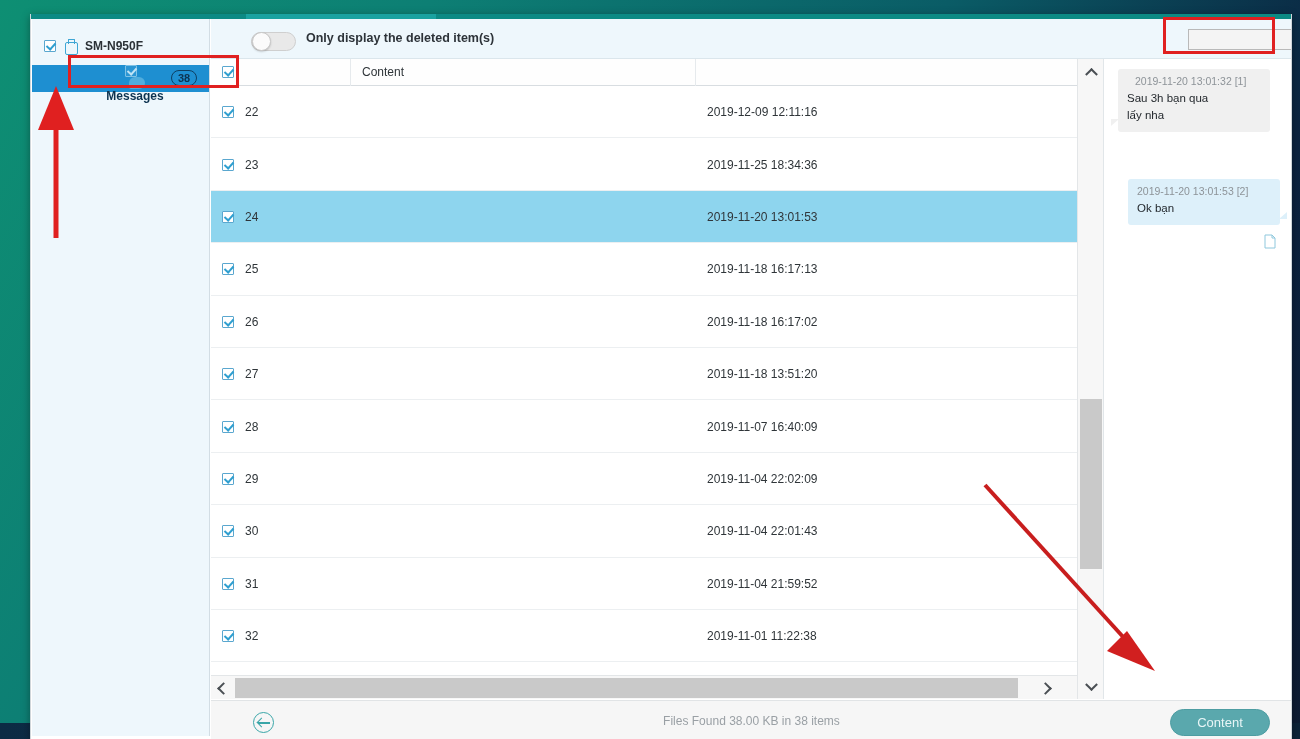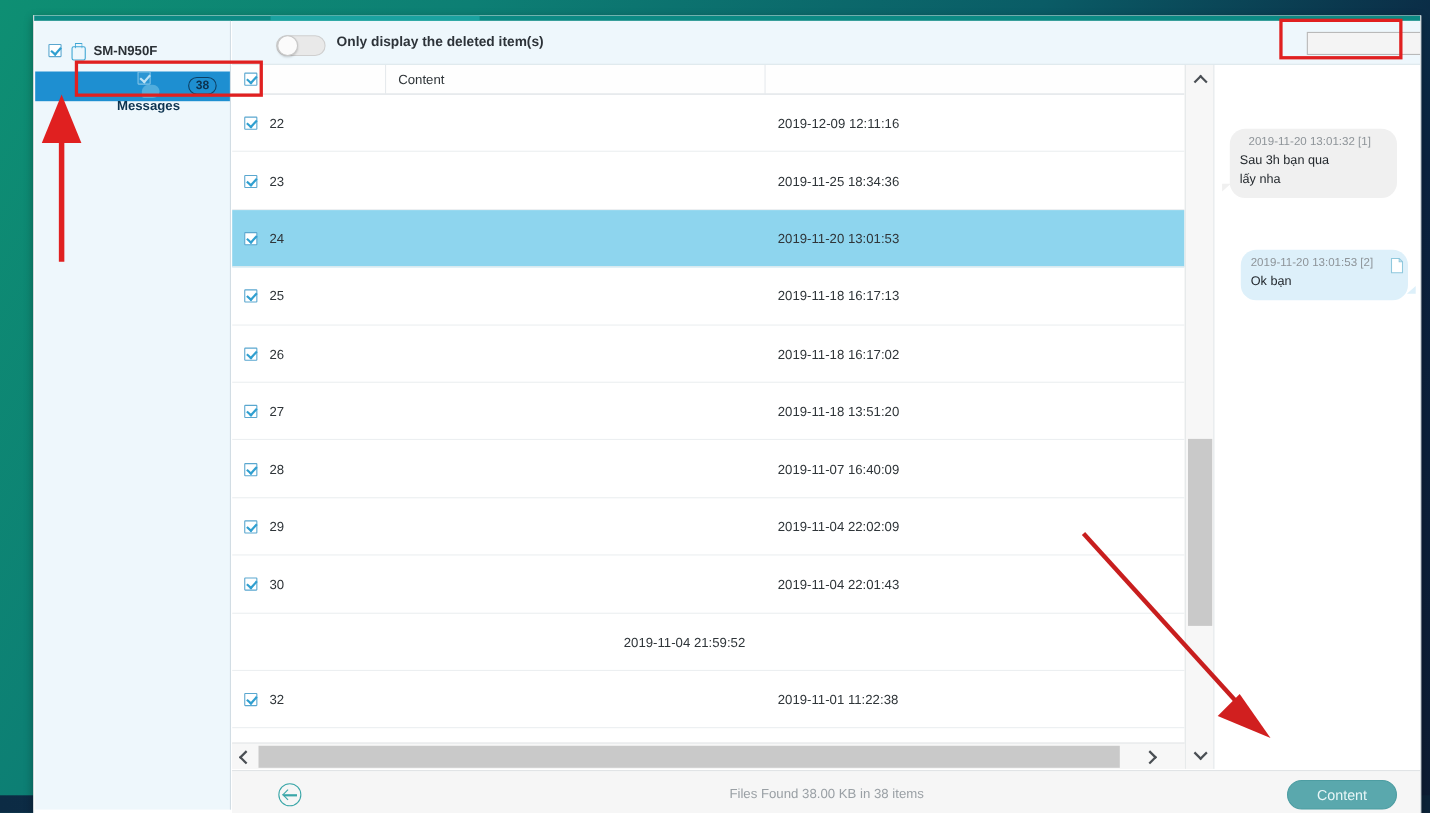--- a/index.html
+++ b/index.html
@@ -175,21 +175,21 @@
   .chev-h { width:9px; height:9px; border:solid #4a4f54; border-width:0 2px 2px 0; }
   .chev-h.left  { transform: rotate(135deg); }
   .chev-h.right { transform: rotate(-45deg); }
   #hs-thumb { position:absolute; left:24px; top:2px; width:783px; height:20px; background:#c9c9c9; }
 
   
   #msg-panel {
     position:absolute; left:1072px; top:45px; width:189px; height:640px;
     background:#ffffff; border-left:1px solid #e1e6e9;
   }
-  .bubble { position:absolute; border-radius:14px; padding:6px 9px 8px 9px;margin-top:48px; }
+  .bubble { position:absolute; border-radius:3px; padding:6px 9px 8px 9px; }
   .bubble .btime { font-size:10.5px; color:#8d9398; white-space:nowrap; }
   .bubble .btext { font-size:11.5px; color:#1e2328; line-height:17px; margin-top:3px; }
   #bubble-1 {
     left:14px; top:10px; width:152px; background:#f0f0f0;
   }
   #bubble-1 .btime { text-align:left; padding-left:8px; }
   #bubble-1::after {
     content:""; position:absolute; left:-7px; bottom:6px;
     border-width:7px 8px 0 0; border-style:solid;
     border-color:#f0f0f0 transparent transparent transparent;
@@ -357,20 +357,24 @@
         </div>
         <div class="row">
           <div class="rc rc-check">
             <span class="cbx checked"></span>
             <span class="row-idx">30</span>
           </div>
           <div class="rc rc-content"></div>
           <div class="rc rc-time">2019-11-04 22:01:43</div>
         </div>
         <div class="row">
+          <div class="rc rc-check">
+            <span class="cbx checked"></span>
+            <span class="row-idx">31</span>
+          </div>
           <div class="rc rc-content"></div>
           <div class="rc rc-time">2019-11-04 21:59:52</div>
         </div>
         <div class="row">
           <div class="rc rc-check">
             <span class="cbx checked"></span>
             <span class="row-idx">32</span>
           </div>
           <div class="rc rc-content"></div>
           <div class="rc rc-time">2019-11-01 11:22:38</div>

